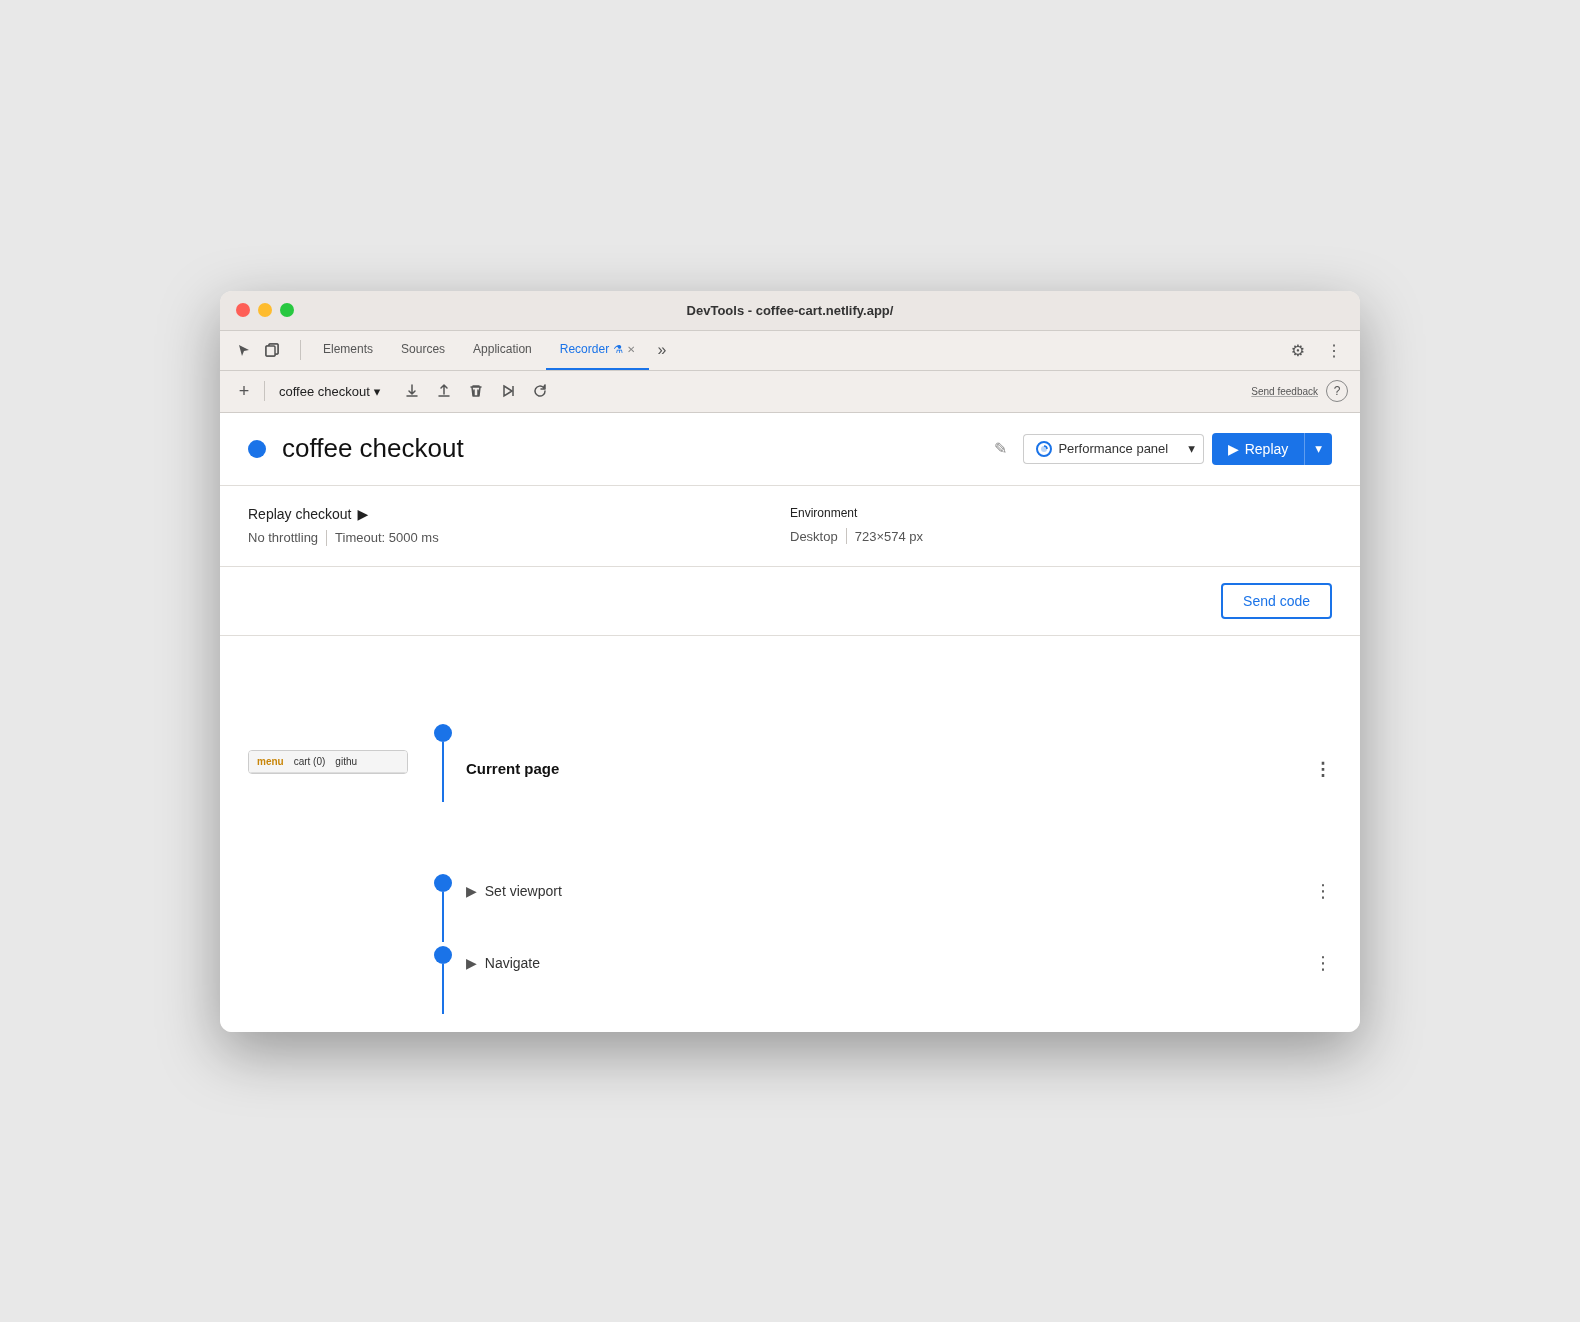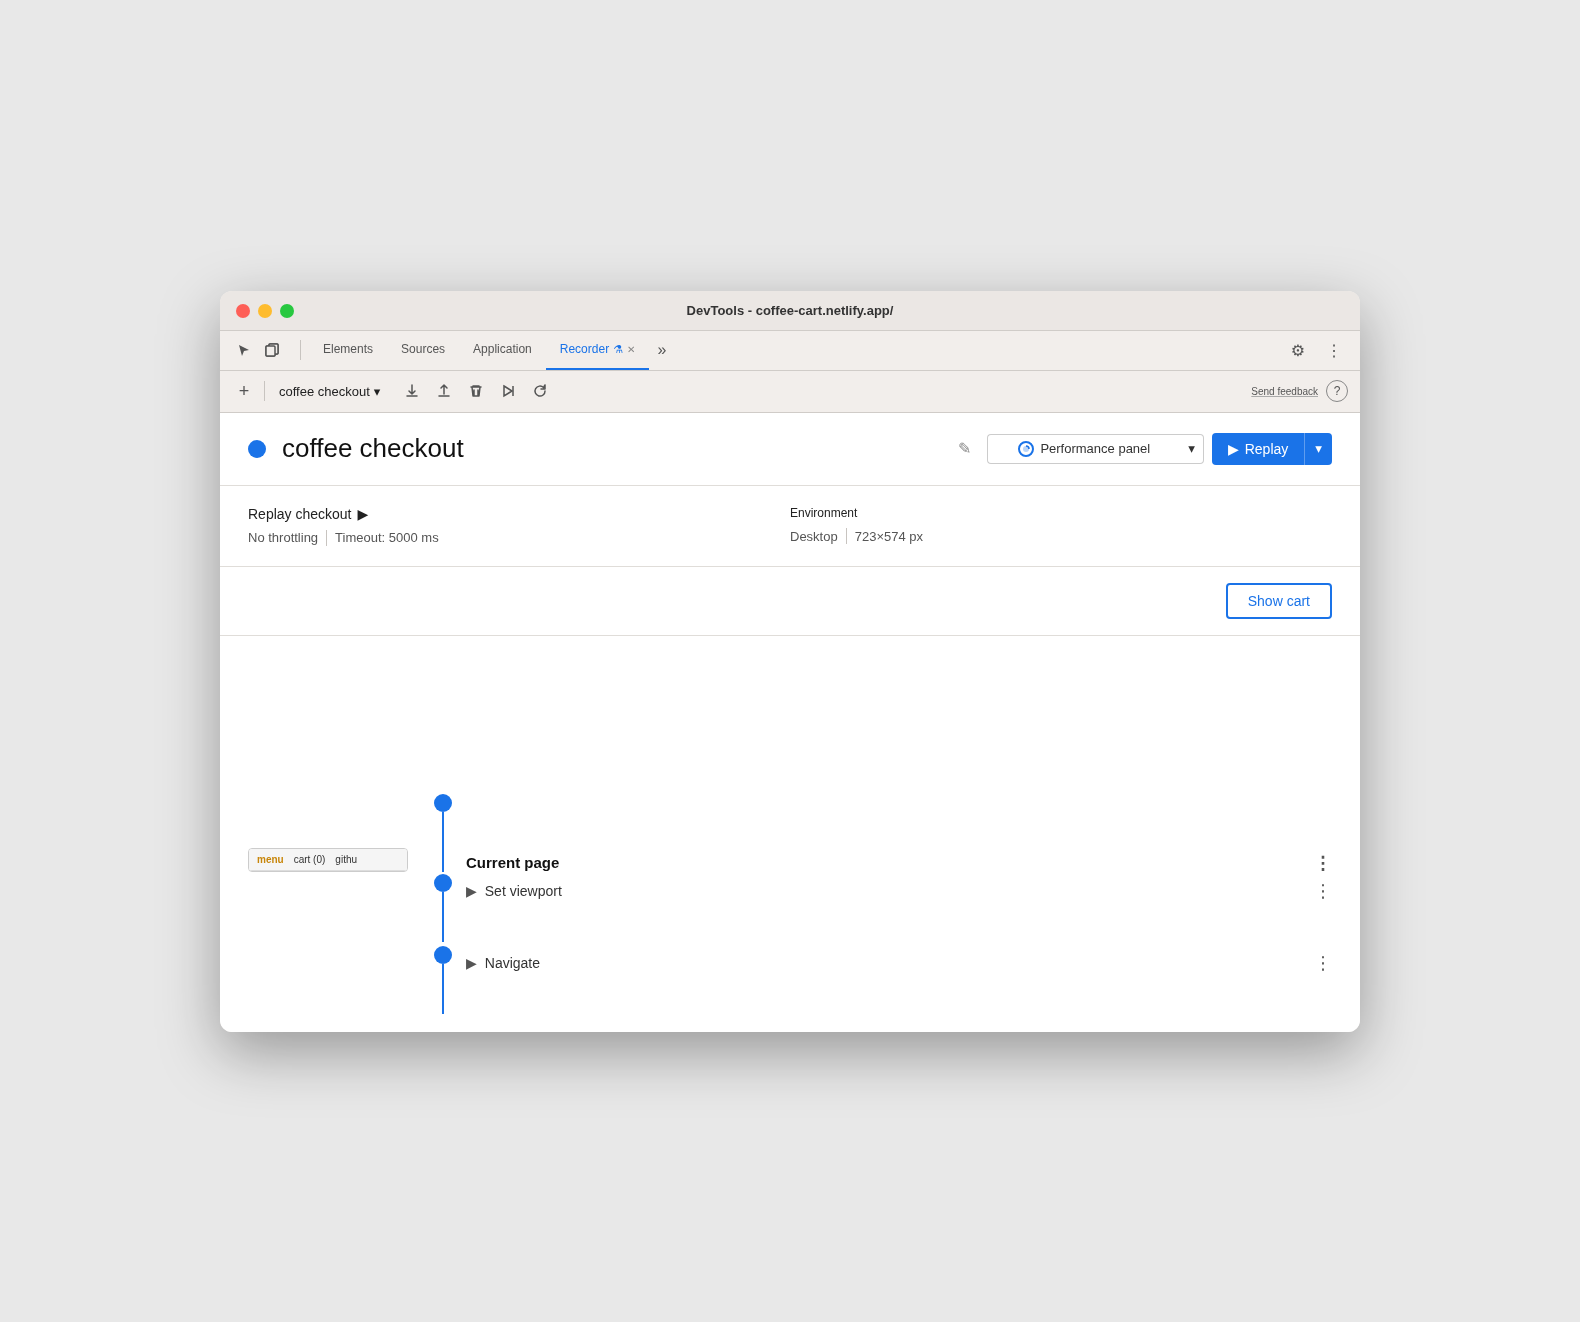--- a/index.html
+++ b/index.html
@@ -18,21 +18,21 @@
       border-radius: 12px;
       box-shadow: 0 20px 60px rgba(0,0,0,0.35);
       overflow: hidden;
     }
 
     
     .titlebar {
       background: #ebe7e4;
       padding: 12px 20px;
       display: flex;
-      align-items: flex-end;
+      align-items: center;
       justify-content: center;
       position: relative;
       border-bottom: 1px solid #d0ccc8;
     }
     .traffic-lights {
       position: absolute;
       left: 16px;
       display: flex;
       gap: 8px;
     }
@@ -268,21 +268,21 @@
       display: flex;
       align-items: center;
       gap: 8px;
     }
     .perf-panel-btn {
       display: flex;
       align-items: center;
       gap: 6px;
       border: 1px solid #ccc;
       border-radius: 4px;
-      padding: 6px 30px;
+      padding: 6px 12px;
       background: #fff;
       cursor: pointer;
       font-size: 13px;
       color: #333;
     }
     .perf-panel-icon {
       width: 16px;
       height: 16px;
       border-radius: 50%;
       border: 2px solid #1a73e8;
@@ -648,26 +648,26 @@
         <div class="env-title">Environment</div>
         <div class="env-subtitle">
           <span>Desktop</span>
           <span class="settings-divider-v"></span>
           <span>723×574 px</span>
         </div>
       </div>
     </div>
 
     <div class="show-code-section">
-      <button class="show-code-btn">Show cart</button>
+      <button class="show-code-btn">Send code</button>
     </div>
 
     <div class="steps-area">
 
-      <div class="step-entry first-entry" style="align-items: flex-end; display:flex; padding: 0 28px; min-height: 220px;">
+      <div class="step-entry first-entry" style="align-items: center; display:flex; padding: 0 28px; min-height: 220px;">
 
         <div class="preview-side">
           <div class="preview-thumbnail">
             <div class="preview-header-bar">
               <span>menu</span>
               <span>cart (0)</span>
               <span>githu</span>
             </div>
           </div>
         </div>

